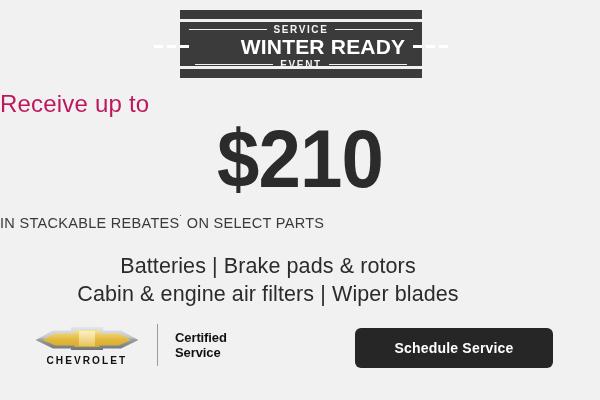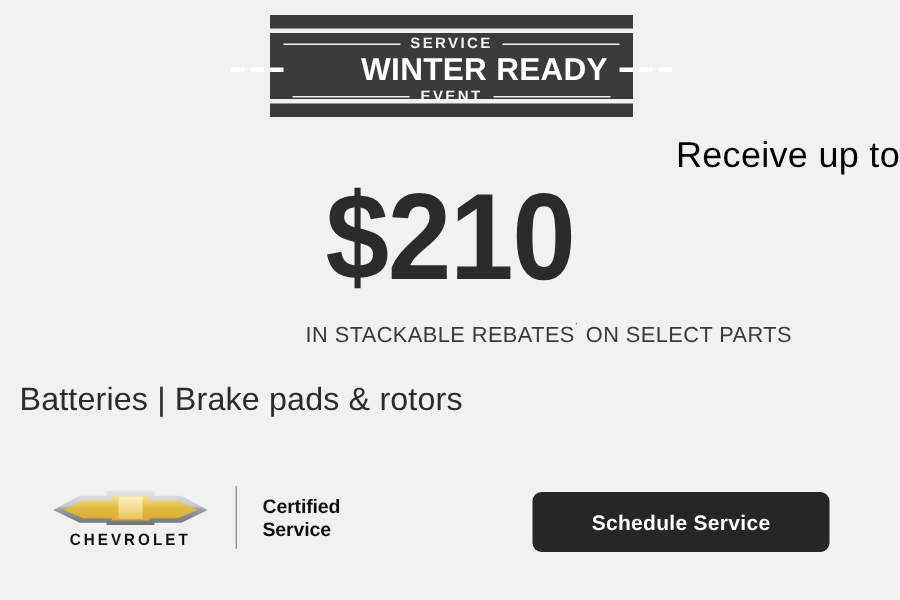--- a/index.html
+++ b/index.html
@@ -92,24 +92,24 @@
     height: 3px;
     background: #ffffff;
   }
 
   
   .receive {
     position: absolute;
     left: 0;
     top: 92px;
     width: 600px;
-    text-align: right;
+    text-align: left;
     font-size: 24px;
     font-weight: 400;
-    color: #000000;
+    color: #be185d;
     letter-spacing: 0.2px;
     line-height: 1;
   }
   .amount {
     position: absolute;
     left: 0;
     top: 118px;
     width: 600px;
     text-align: center;
     font-size: 82px;
@@ -117,39 +117,40 @@
     color: #2b2b2b;
     letter-spacing: -1px;
     line-height: 1;
     transform: scaleX(0.93);
   }
   .rebates {
     position: absolute;
     left: 0;
     top: 215px;
     width: 528px;
-    text-align: right;
+    text-align: left;
     font-size: 14.5px;
     font-weight: 400;
     color: #3a3a3a;
     letter-spacing: 0.3px;
     line-height: 1;
   }
   .rebates .sup {
     font-size: 9px;
     vertical-align: super;
     letter-spacing: 0;
   }
 
   
   .parts {
     position: absolute;
-    left: 13px;
+    left: 0;
     top: 252px;
     width: 536px;
+    text-align: center;
     color: #2b2b2b;
   }
   .parts-line {
     font-size: 21.5px;
     font-weight: 400;
     line-height: 1.32;
     letter-spacing: 0.1px;
   }
 
   
@@ -255,20 +256,21 @@
 
   <div class="receive">Receive up to</div>
   <div class="amount">$210</div>
 
   <div class="rebates">
     <span>IN STACKABLE REBATES</span><span class="sup">˙</span><span> ON SELECT PARTS</span>
   </div>
 
   <div class="parts">
     <div class="parts-line">Batteries | Brake pads &amp; rotors</div>
+    <div class="parts-line">Cabin &amp; engine air filters | Wiper blades</div>
   </div>
 
   <div class="lockup">
 
     <div class="chev-block">
       <div class="bowtie-wrap">
         <svg viewBox="0 0 216 54" width="108" height="27" aria-hidden="true">
           <defs>
             <linearGradient id="goldGrad" x1="0" y1="0" x2="0" y2="1">
               <stop offset="0%" stop-color="#f5e39a"></stop>

